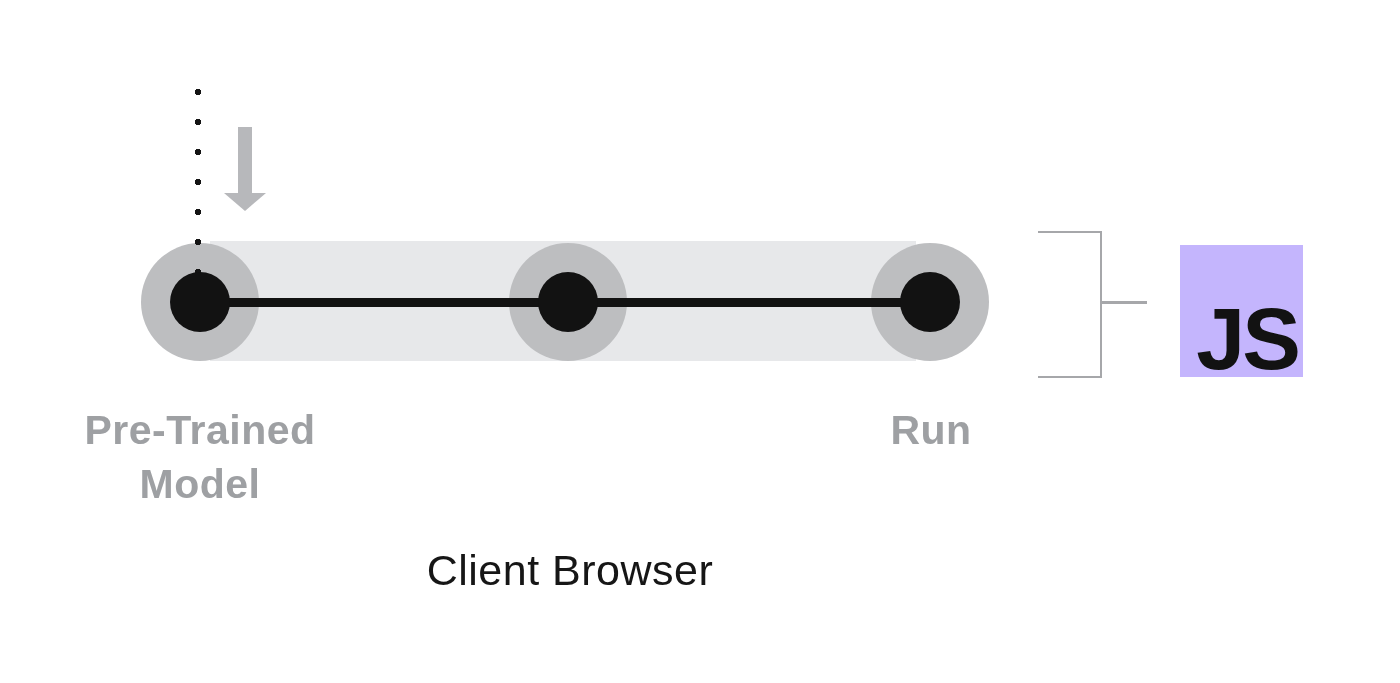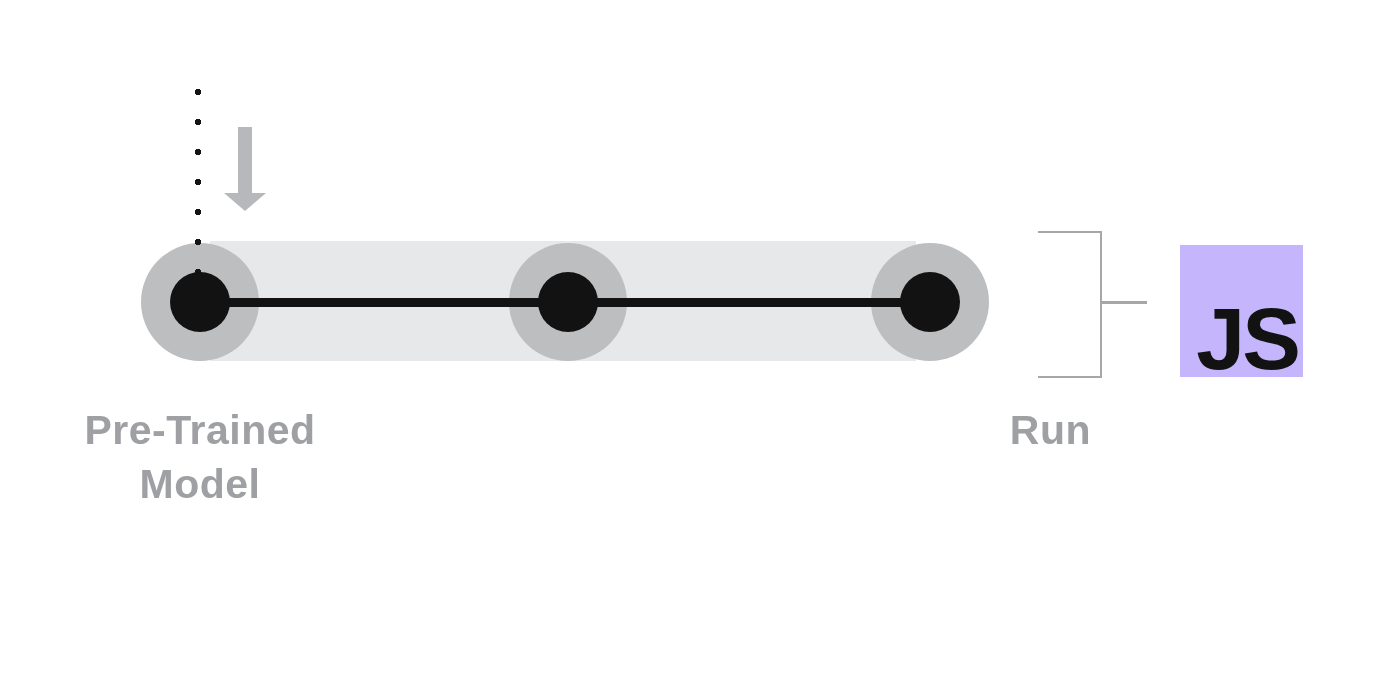--- a/index.html
+++ b/index.html
@@ -103,21 +103,21 @@
     font-size: 41px;
     line-height: 54px;
     font-weight: 700;
     color: #9ea0a3;
     white-space: pre-line;
     letter-spacing: 0.5px;
     margin-top: 27px;
   }
   .label-1 { left: 40px;  width: 320px; }
   .label-2 { left: 349px; width: 440px; }
-  .label-3 { left: 771px; width: 320px; text-align: right; }
+  .label-3 { left: 771px; width: 320px; }
 
   
   .bracket {
     position: absolute;
     left: 1038px;
     top: 231px;
     width: 62px;
     height: 143px;
     border-top: 2.5px solid #a6a7aa;
     border-right: 2.5px solid #a6a7aa;
@@ -199,14 +199,15 @@
 Model</div>
   <div class="node-label label-3">Run</div>
 
   <div class="bracket"></div>
   <div class="bracket-tick"></div>
 
   <div class="js-badge">
     <span class="js-text">JS</span>
   </div>
 
+  <div class="caption">Client Browser</div>
 
 </div>
 
 </body></html>

